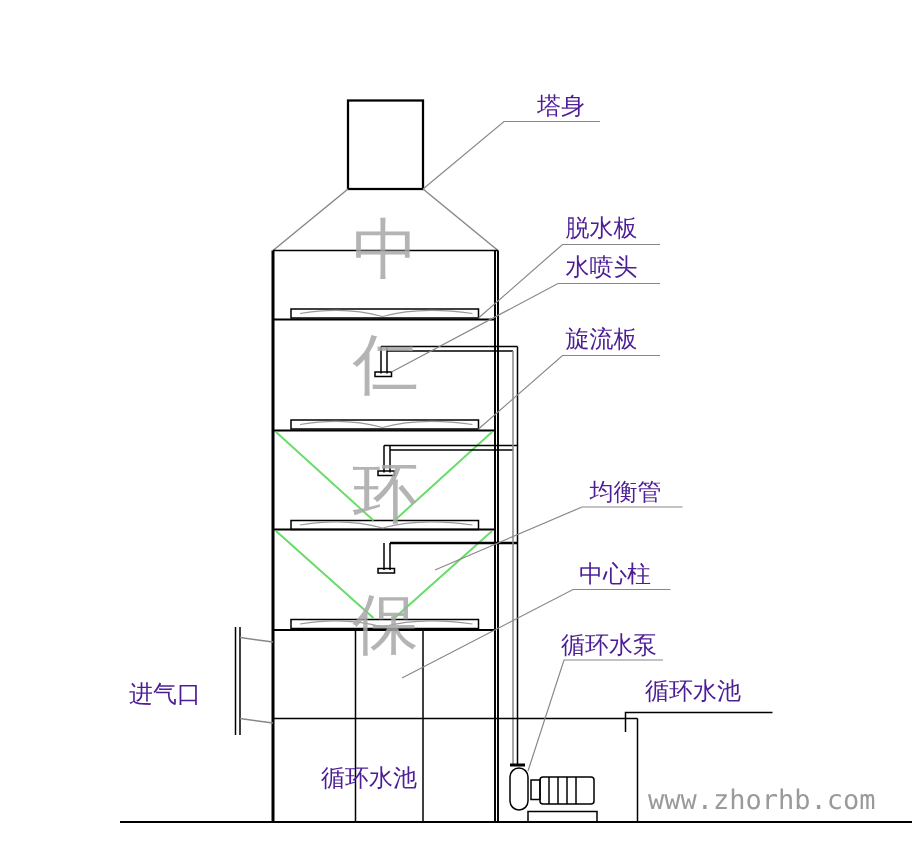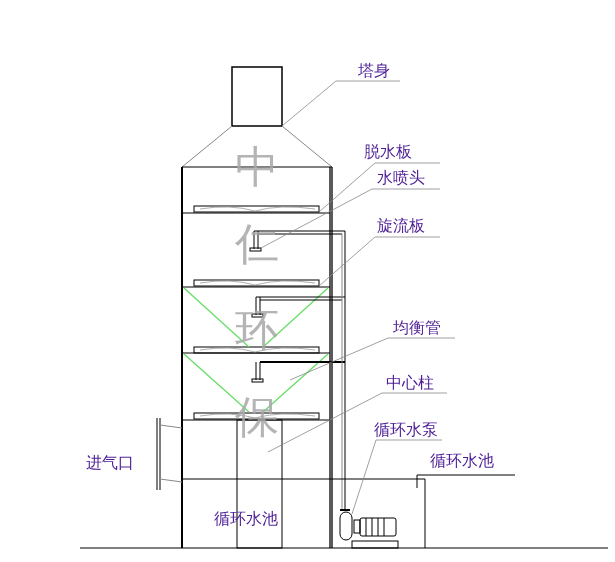--- a/index.html
+++ b/index.html
@@ -119,24 +119,25 @@
   </svg>
 
   
   <span class="wm" style="left:235px;top:145px;">中</span>
   <span class="wm" style="left:235px;top:222px;">仁</span>
   <span class="wm" style="left:235px;top:308px;">环</span>
   <span class="wm" style="left:235px;top:395px;">保</span>
 
   
   <span class="lbl" style="left:358px;top:63px;">塔身</span>
-  <span class="lbl" style="left:364px;top:144px;">脱水板</span>
+  <span class="lbl" style="left:377px;top:144px;">脱水板</span>
   <span class="lbl" style="left:377px;top:170px;">水喷头</span>
   <span class="lbl" style="left:377px;top:218px;">旋流板</span>
   <span class="lbl" style="left:393px;top:320px;text-align:center;">均衡管</span>
   <span class="lbl" style="left:386px;top:375px;text-align:right;">中心柱</span>
   <span class="lbl" style="left:374px;top:422px;">循环水泵</span>
   <span class="lbl" style="left:430px;top:453px;">循环水池</span>
   <span class="lbl" style="left:86px;top:455px;">进气口</span>
   <span class="lbl" style="left:214px;top:511px;text-align:right;">循环水池</span>
 
   
+  <span class="url" style="left:432px;top:523px;">www.zhorhb.com</span>
 </div>
 
 </body></html>

